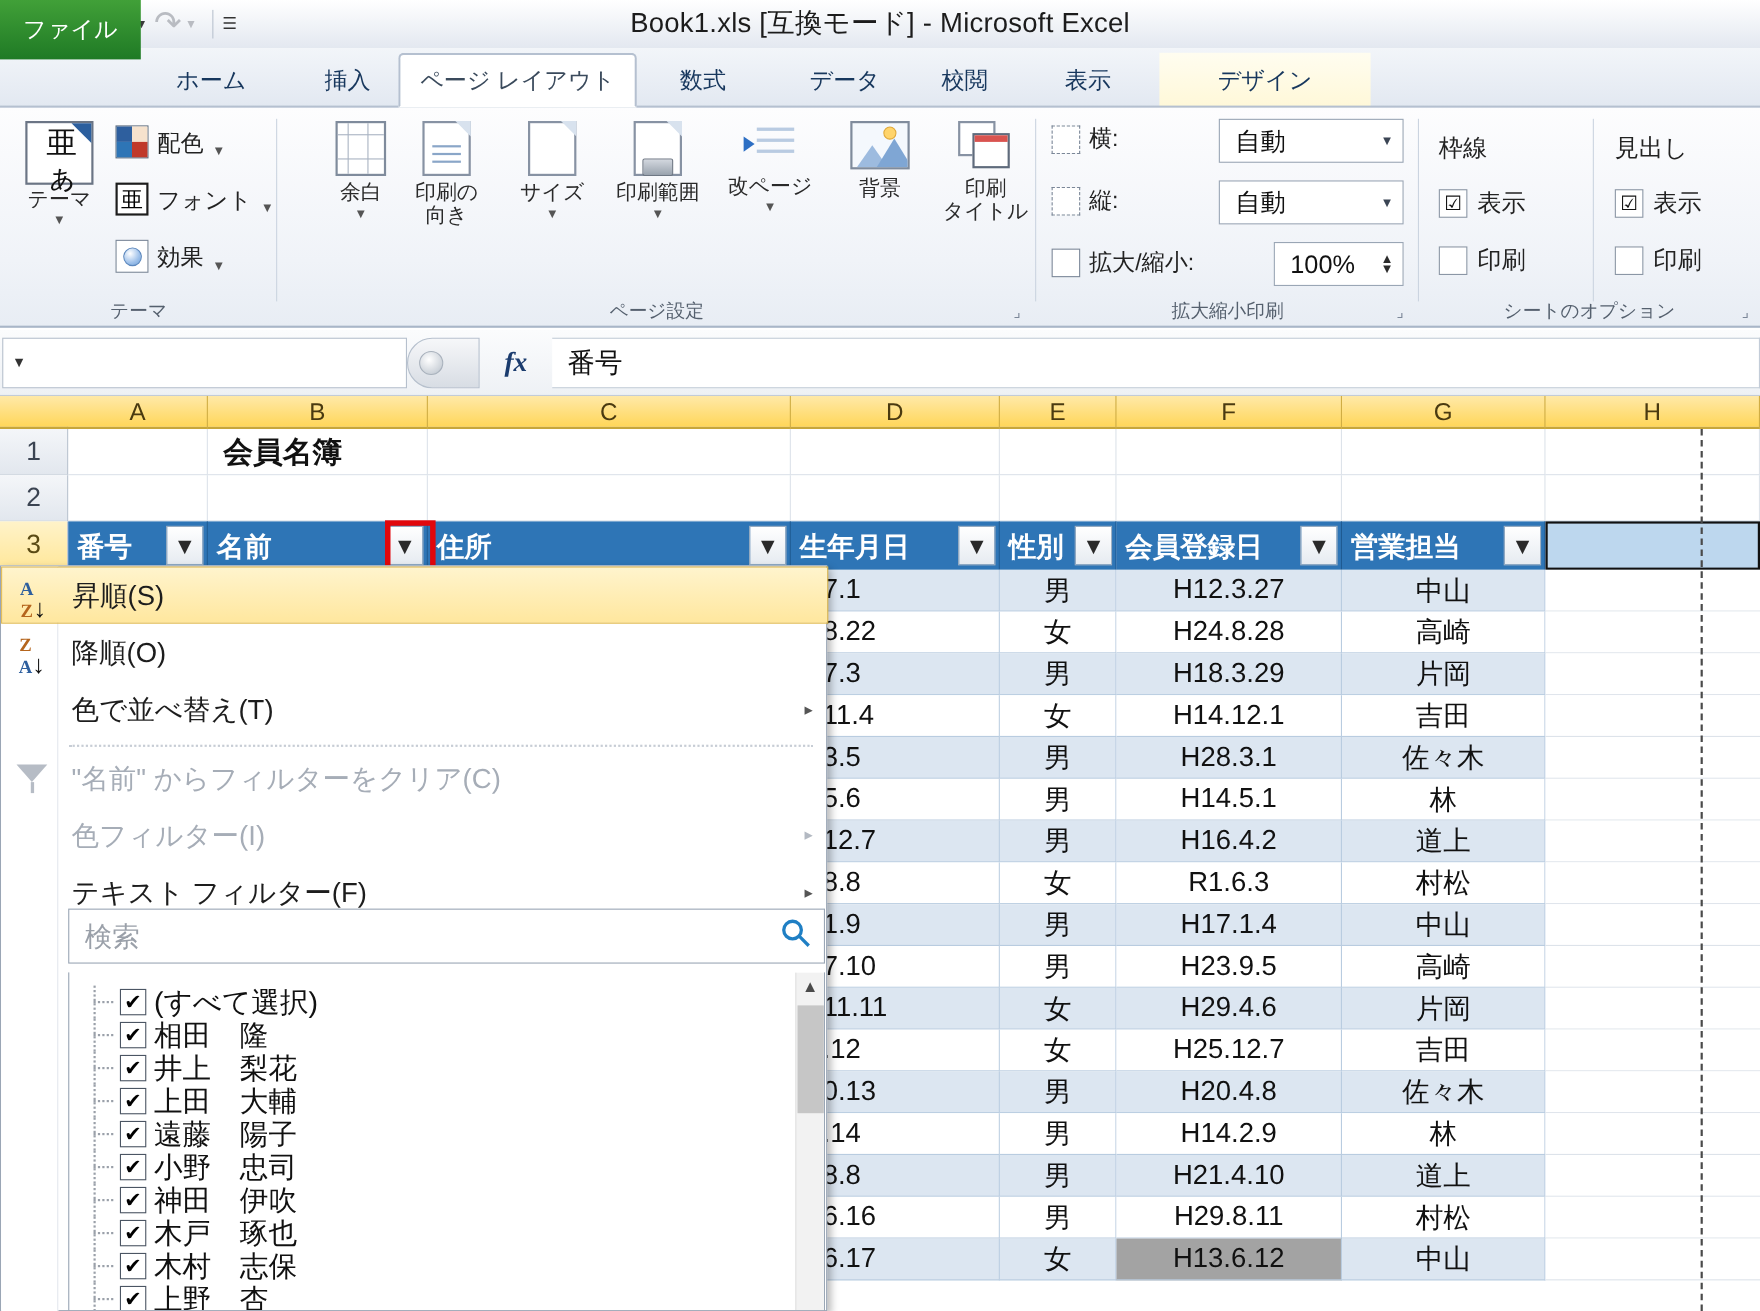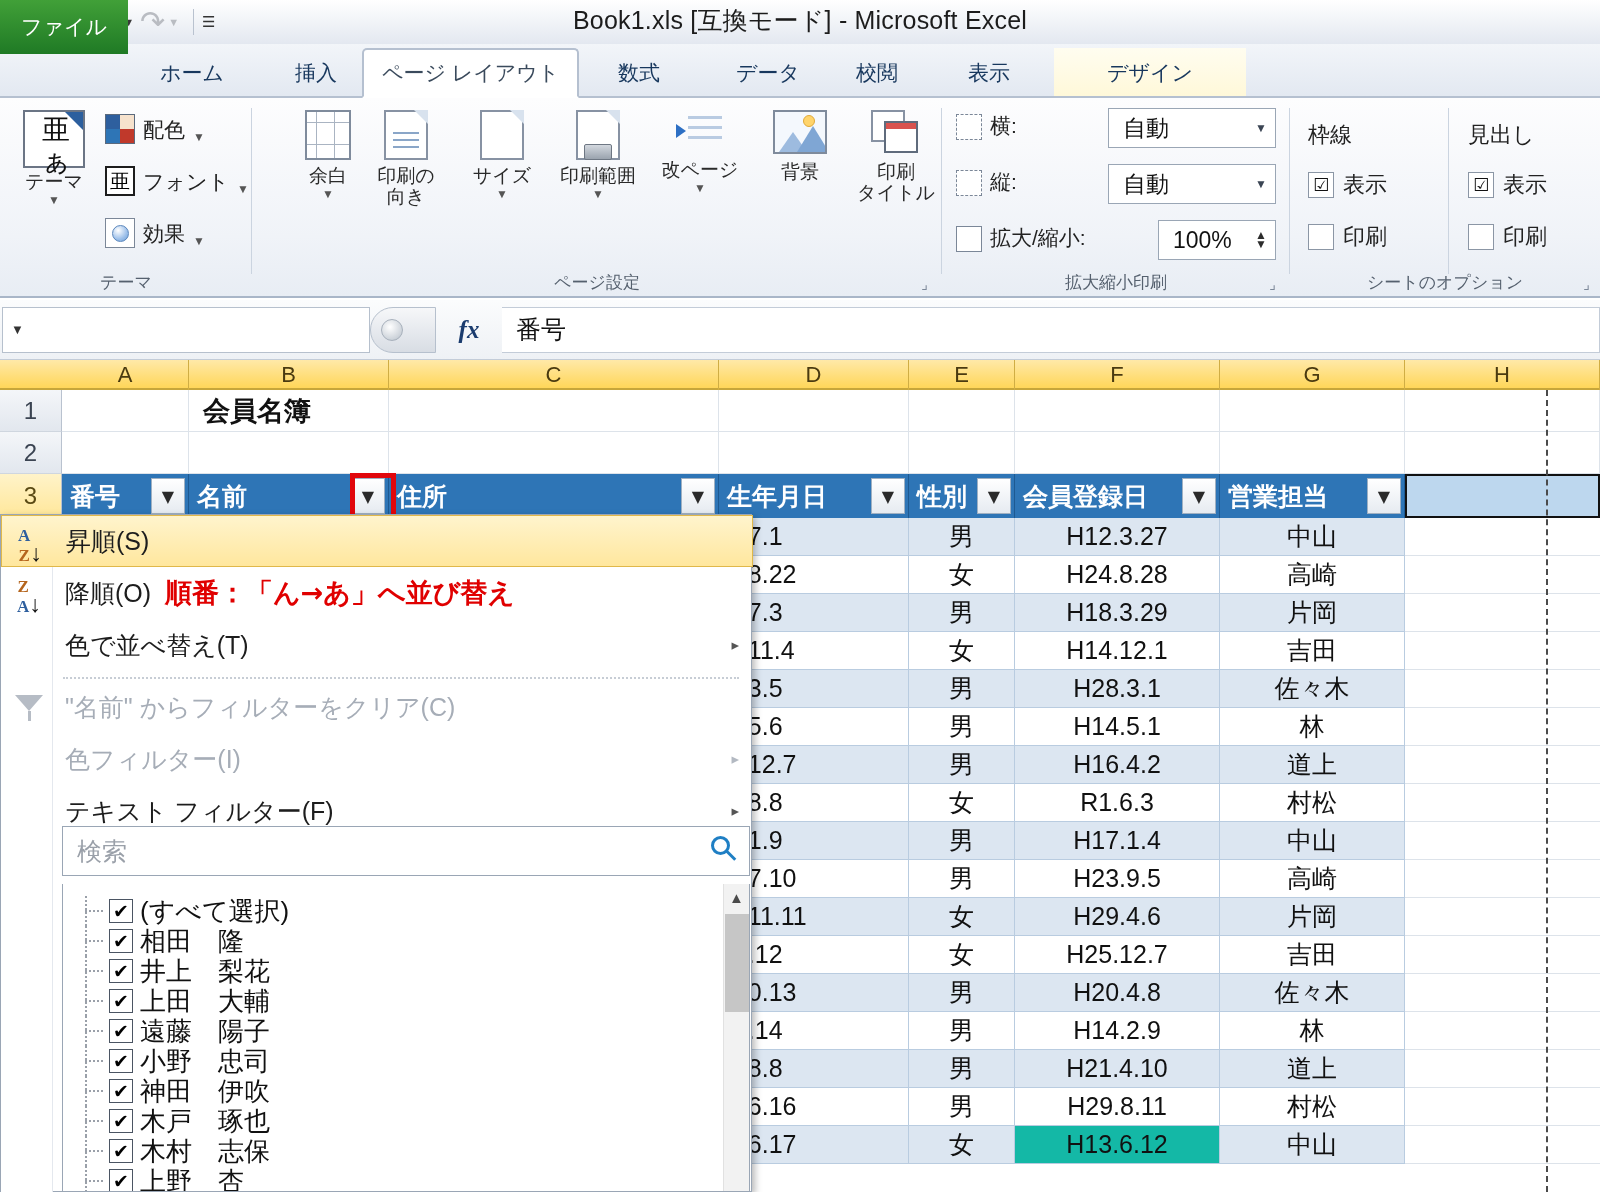--- a/index.html
+++ b/index.html
@@ -709,21 +709,21 @@
         <div class="drow" style="top: 728px;">
           <div class="dcell" style="left: 657px; width: 190px; background: rgb(255, 255, 255);">6.6.16</div>
           <div class="dcell ctr" style="left: 847px; width: 106px; background: rgb(255, 255, 255);">男</div>
           <div class="dcell ctr" style="left: 953px; width: 205px; background: rgb(255, 255, 255);">H29.8.11</div>
           <div class="dcell ctr" style="left: 1158px; width: 185px; background: rgb(255, 255, 255);">村松</div>
           <div class="dcell" style="left: 1343px; width: 257px; background: rgb(255, 255, 255); border-right: 1px solid rgb(221, 227, 234); border-bottom: 1px solid rgb(221, 227, 234);"></div>
         </div>
         <div class="drow" style="top: 766px;">
           <div class="dcell" style="left: 657px; width: 190px; background: rgb(220, 230, 241);">2.6.17</div>
           <div class="dcell ctr" style="left: 847px; width: 106px; background: rgb(220, 230, 241);">女</div>
-          <div class="dcell ctr" style="left: 953px; width: 205px; background: #14b8a6;">H13.6.12</div>
+          <div class="dcell ctr" style="left: 953px; width: 205px; background: #a3a3a3;">H13.6.12</div>
           <div class="dcell ctr" style="left: 1158px; width: 185px; background: rgb(220, 230, 241);">中山</div>
           <div class="dcell" style="left: 1343px; width: 257px; background: rgb(255, 255, 255); border-right: 1px solid rgb(221, 227, 234); border-bottom: 1px solid rgb(221, 227, 234);"></div>
         </div>
       </div>
 
     <div class="pagebreak" style="left:1546px;"></div>
   </div>
 
   <div class="fmenu">
     <div class="fmenu-rail"></div>
@@ -733,21 +733,20 @@
         <span class="az" style="color:#2e5f9e">A<br><span style="color:#b5651d">Z</span></span><span class="arw">↓</span>
       </span>
       <span class="label">昇順(S)</span>
     </div>
 
     <div class="mitem" style="top:52px;">
       <span class="sorticon" style="top:10px;">
         <span class="az" style="color:#b5651d">Z<br><span style="color:#2e5f9e">A</span></span><span class="arw">↓</span>
       </span>
       <span class="label">降順(O)</span>
-      <span class="annot">順番：「ん→あ」へ並び替え</span>
     </div>
 
     <div class="mitem" style="top:104px;">
       <span class="label">色で並べ替え(T)</span>
       <span class="sub">▸</span>
     </div>
 
     <div class="msep" style="top:162px;"></div>
 
     <div class="mitem dim" style="top:166px;">

